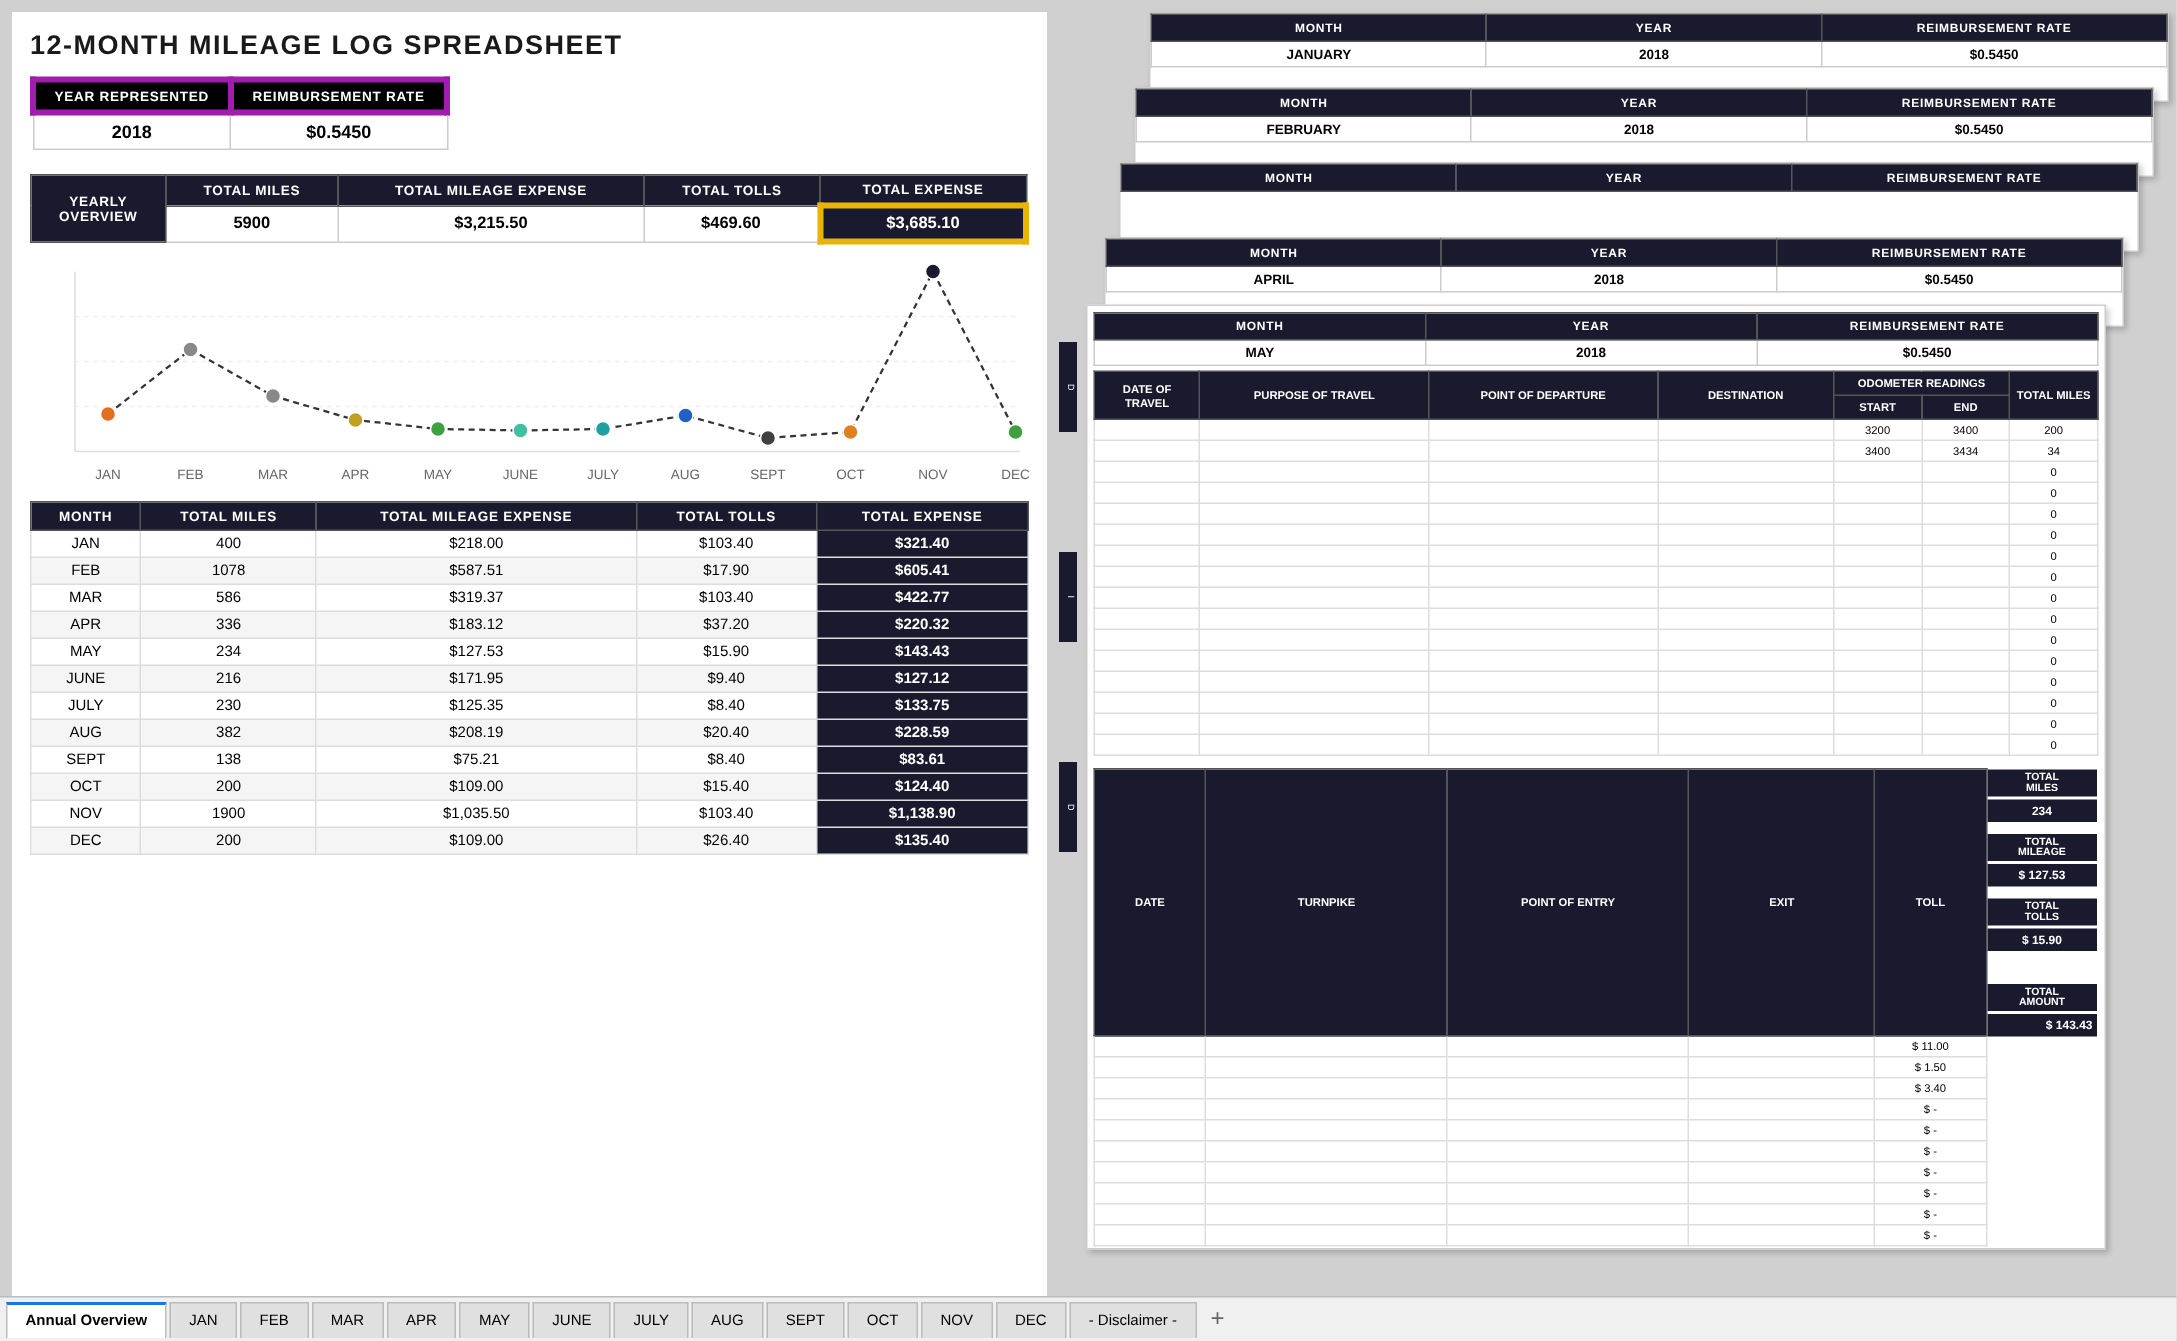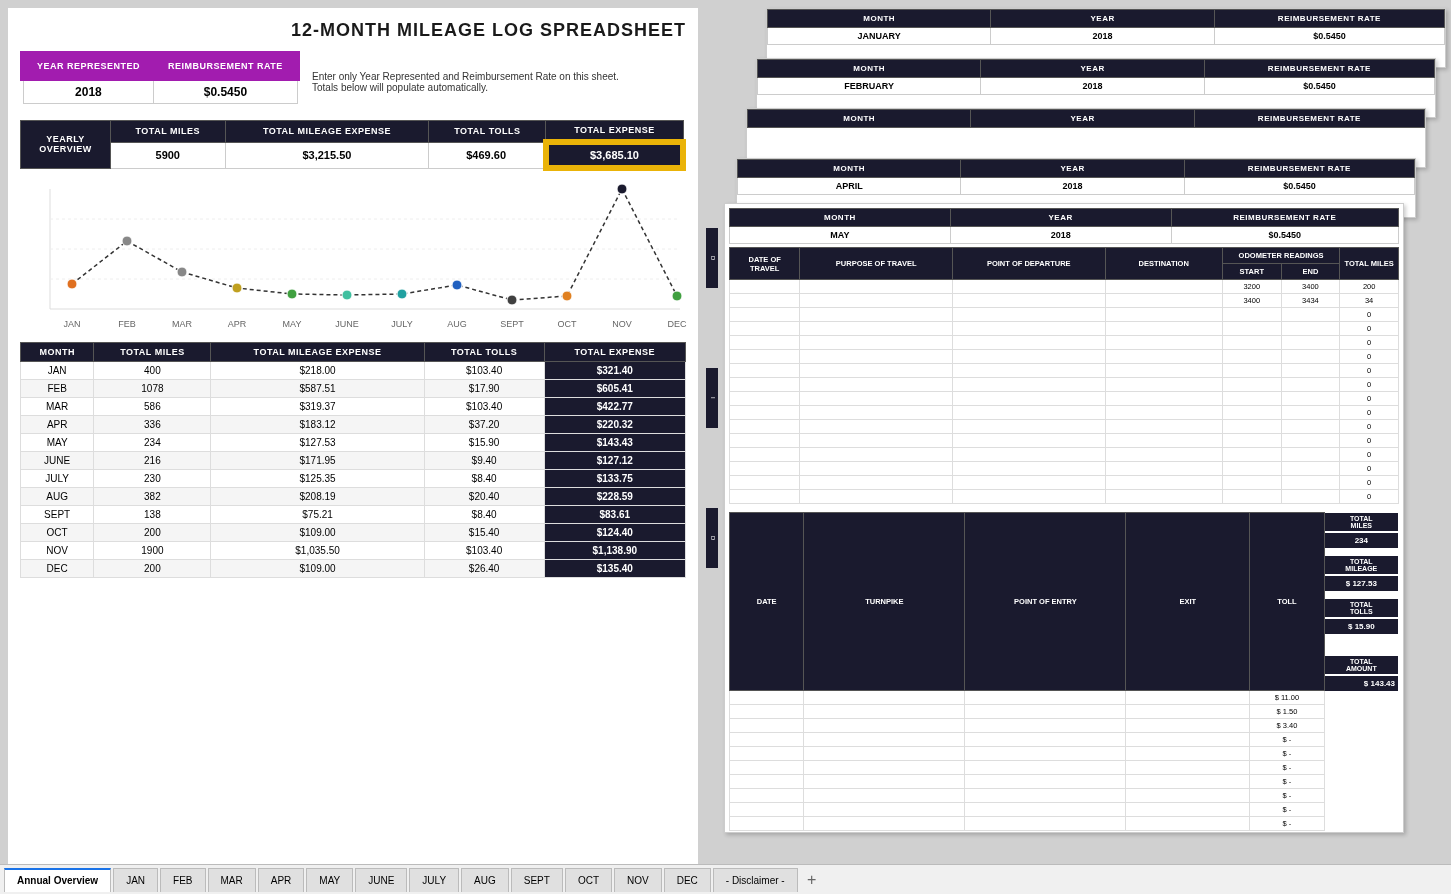--- a/index.html
+++ b/index.html
@@ -73,37 +73,36 @@
       padding: 12px;
       overflow: hidden;
     }
 
     .page-title {
       font-size: 18px;
       font-weight: bold;
       color: #1a1a1a;
       margin-bottom: 10px;
       letter-spacing: 1px;
-      text-align: right;
     }
 
     
     .info-table {
       width: 100%;
       border-collapse: collapse;
       margin-bottom: 8px;
     }
     .info-table th {
-      background: #a21caf;
+      background: #000000;
       color: #fff;
       text-align: center;
       padding: 4px 8px;
       font-size: 9px;
       font-weight: bold;
-      border: 6px solid #a21caf;
+      border: 4px solid #a21caf;
       letter-spacing: 0.5px;
     }
     .info-table td {
       background: #fff;
       text-align: center;
       padding: 4px 8px;
       font-size: 12px;
       font-weight: bold;
       border: 1px solid #ccc;
     }
@@ -144,21 +143,21 @@
       font-weight: bold;
       border: 1px solid #ccc;
     }
     .overview-table .total-cell {
       background: #1a1a2e;
       color: #fff;
       text-align: center;
       padding: 4px 8px;
       font-size: 11px;
       font-weight: bold;
-      border: 6px solid #eab308;
+      border: 4px solid #eab308;
     }
 
     
     .chart-area {
       width: 100%;
       height: 155px;
       position: relative;
       margin-bottom: 8px;
     }
 
@@ -318,26 +317,20 @@
                 <tr>
               <th>YEAR REPRESENTED</th>
               <th>REIMBURSEMENT RATE</th>
             </tr>
             <tr>
               <td>2018</td>
               <td>$0.5450</td>
             </tr>
           </tbody>
             </table>
-        </div>
-        <div class="top-info-right">
-          <div>
-            <div>Enter only Year Represented and Reimbursement Rate on this sheet.</div>
-            <div>Totals below will populate automatically.</div>
-          </div>
         </div>
       </div>
 
       <table class="overview-table">
         <tbody>
             <tr>
           <td rowspan="2" class="label-cell" style="width:90px;">YEARLY<br>OVERVIEW</td>
           <th class="header-cell">TOTAL MILES</th>
           <th class="header-cell">TOTAL MILEAGE EXPENSE</th>
           <th class="header-cell">TOTAL TOLLS</th>

